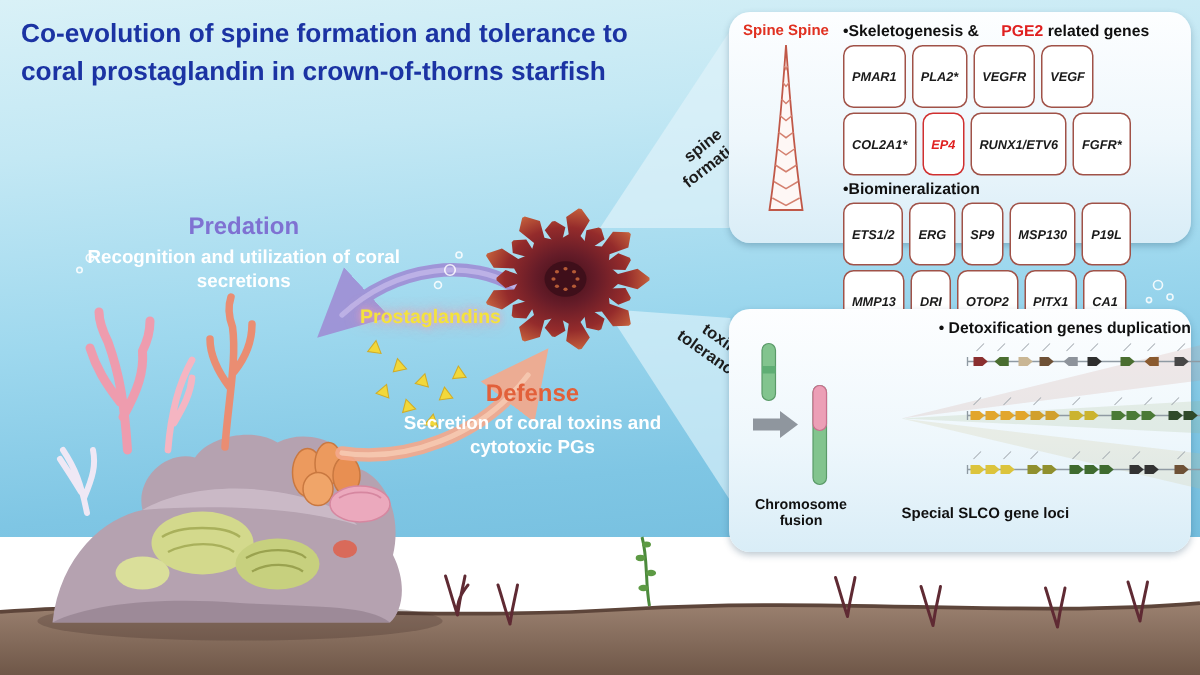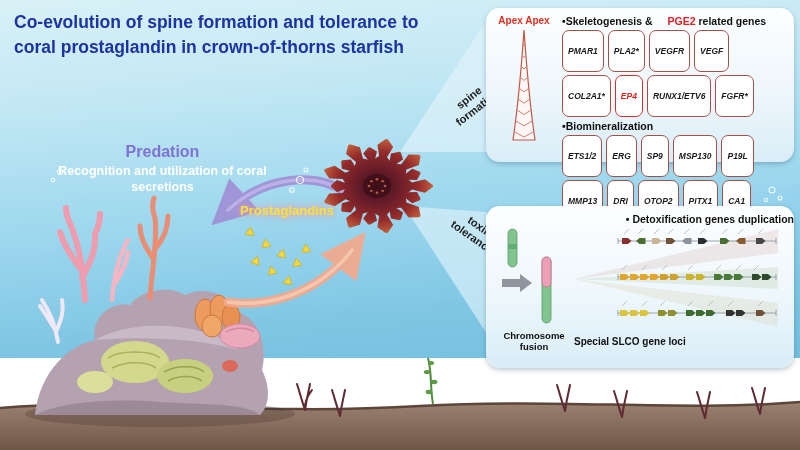--- a/index.html
+++ b/index.html
@@ -26,21 +26,21 @@
   .spine-col{width:76px;display:flex;flex-direction:column;align-items:center;padding-top:7px;}
   .spine-apex{color:#e03020;font-weight:bold;font-size:10px;}
   .genes-col{flex:1;padding:5px 6px 4px 0;}
   .gene-header{font-size:10.5px;font-weight:bold;color:#101010;margin:2px 0 2px;white-space:nowrap;}
   .gene-header .red{color:#e02020;padding-left:12px;}
   .chip-row{display:flex;gap:4px;margin:3px 0;}
   .chip{font-size:8.5px;font-weight:bold;font-style:italic;color:#1a1a1a;background:#fff;border:1px solid #a05248;
     border-radius:7px;padding:15px 5px;white-space:nowrap;}
   .chip-red{color:#e02020;border-color:#d03030;}
   .pb-header{text-align:right;font-size:10.5px;font-weight:bold;color:#101010;margin-top:7px;}
-  .pb-content{display:flex;padding:2px 20px 0 8px;}
+  .pb-content{display:flex;padding:2px 20px 0 8px;gap:27px;}
   .chrom-col{width:84px;text-align:center;}
   .chrom-caption{font-size:9.5px;font-weight:bold;width:72px;margin:0 auto;line-height:1.15;color:#101010;}
   .slco-col{flex:1;text-align:left;}
   .slco-caption{font-size:10px;font-weight:bold;margin-top:1px;color:#101010;}
 </style>
 </head>
 <body>
 
 <div class="scene">
 
@@ -186,26 +186,30 @@
   <div class="title">
     <div>Co-evolution of spine formation and tolerance to</div>
     <div>coral prostaglandin in crown-of-thorns starfish</div>
   </div>
 
   <div class="predation-block">
     <div class="predation-label">Predation</div>
     <div class="predation-sub">Recognition and utilization of coral secretions</div>
   </div>
   <div class="prosta">Prostaglandins</div>
+  <div class="defense-block">
+    <div class="defense-label">Defense</div>
+    <div class="defense-sub">Secretion of coral toxins and cytotoxic PGs</div>
+  </div>
   <div id="spineFormation" class="connector-label">spine formation</div>
   <div id="toxinTolerance" class="connector-label">toxin tolerance</div>
 
   <div class="panel panel-top">
     <div class="spine-col">
-      <div class="spine-apex">Apex Apex</div>
+      <div class="spine-apex">Spine Spine</div>
       <svg width="64" height="122" viewBox="0 0 64 122">
         <path d="M32,4 C29.5,40 26,80 21,114 L43,114 C38,80 34.5,40 32,4 Z" fill="#fef7f5" stroke="#c05848" stroke-width="1.2"></path>
         <g fill="none" stroke="#d4806f" stroke-width="1">
           <path d="M30.9,18 L32,20.2 L33.1,18"></path>
             <path d="M29.9,29 L32,31.6 L34.1,29"></path>
           <path d="M28.9,40 L32,43 L35.1,40"></path>
             <path d="M27.9,51 L32,54.4 L36.1,51"></path>
           <path d="M26.9,62 L32,65.8 L37.1,62"></path>
             <path d="M25.9,73 L32,77.2 L38.1,73"></path>
           <path d="M24.9,84 L32,88.5 L39.1,84"></path>

